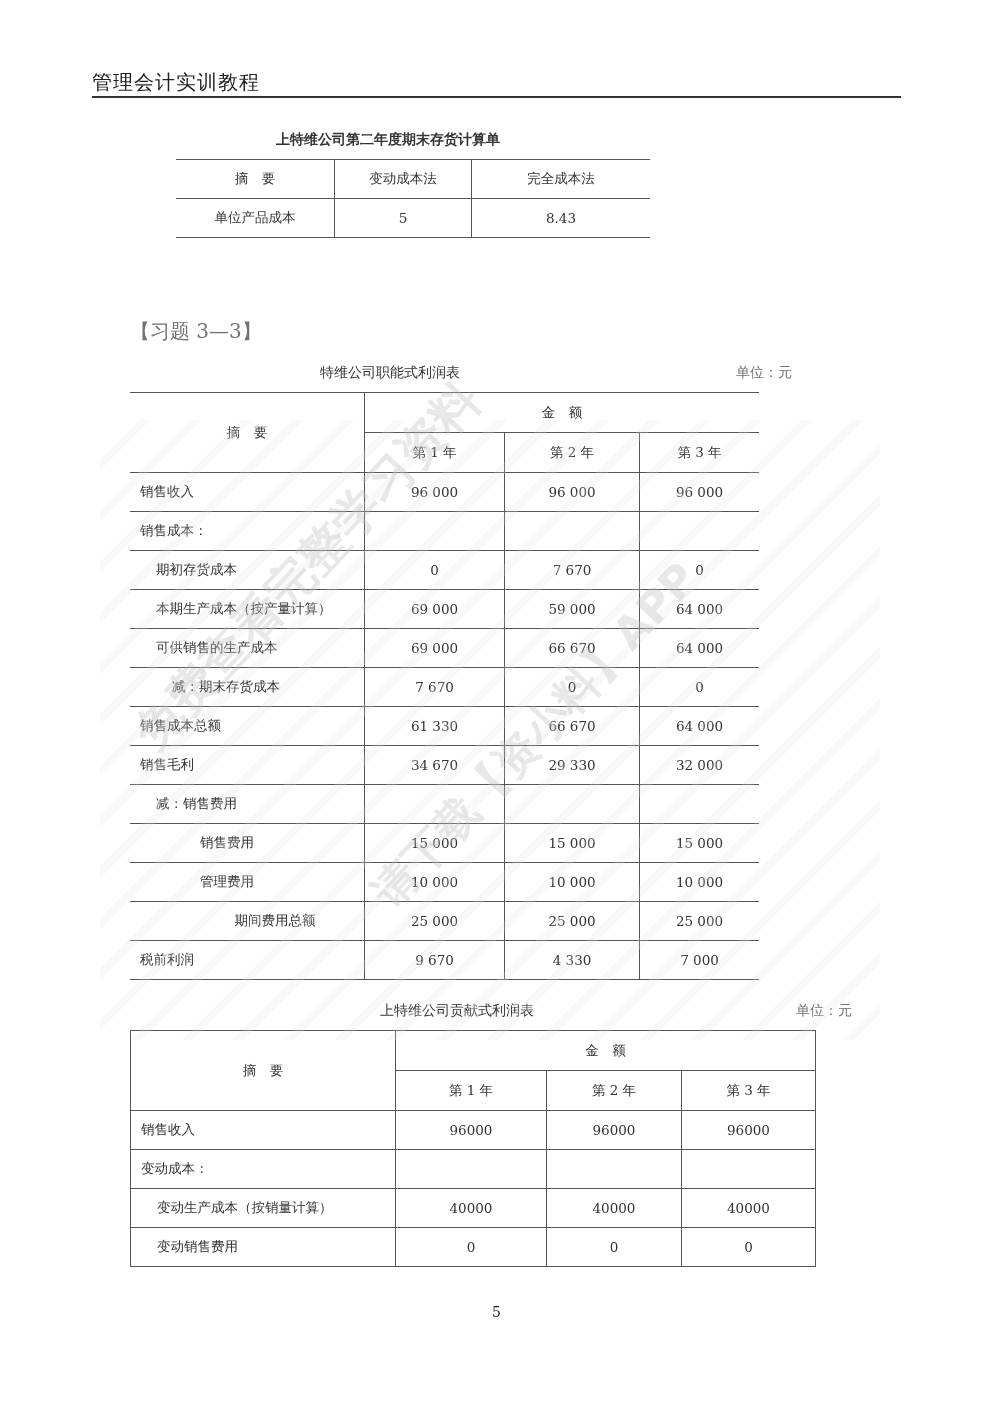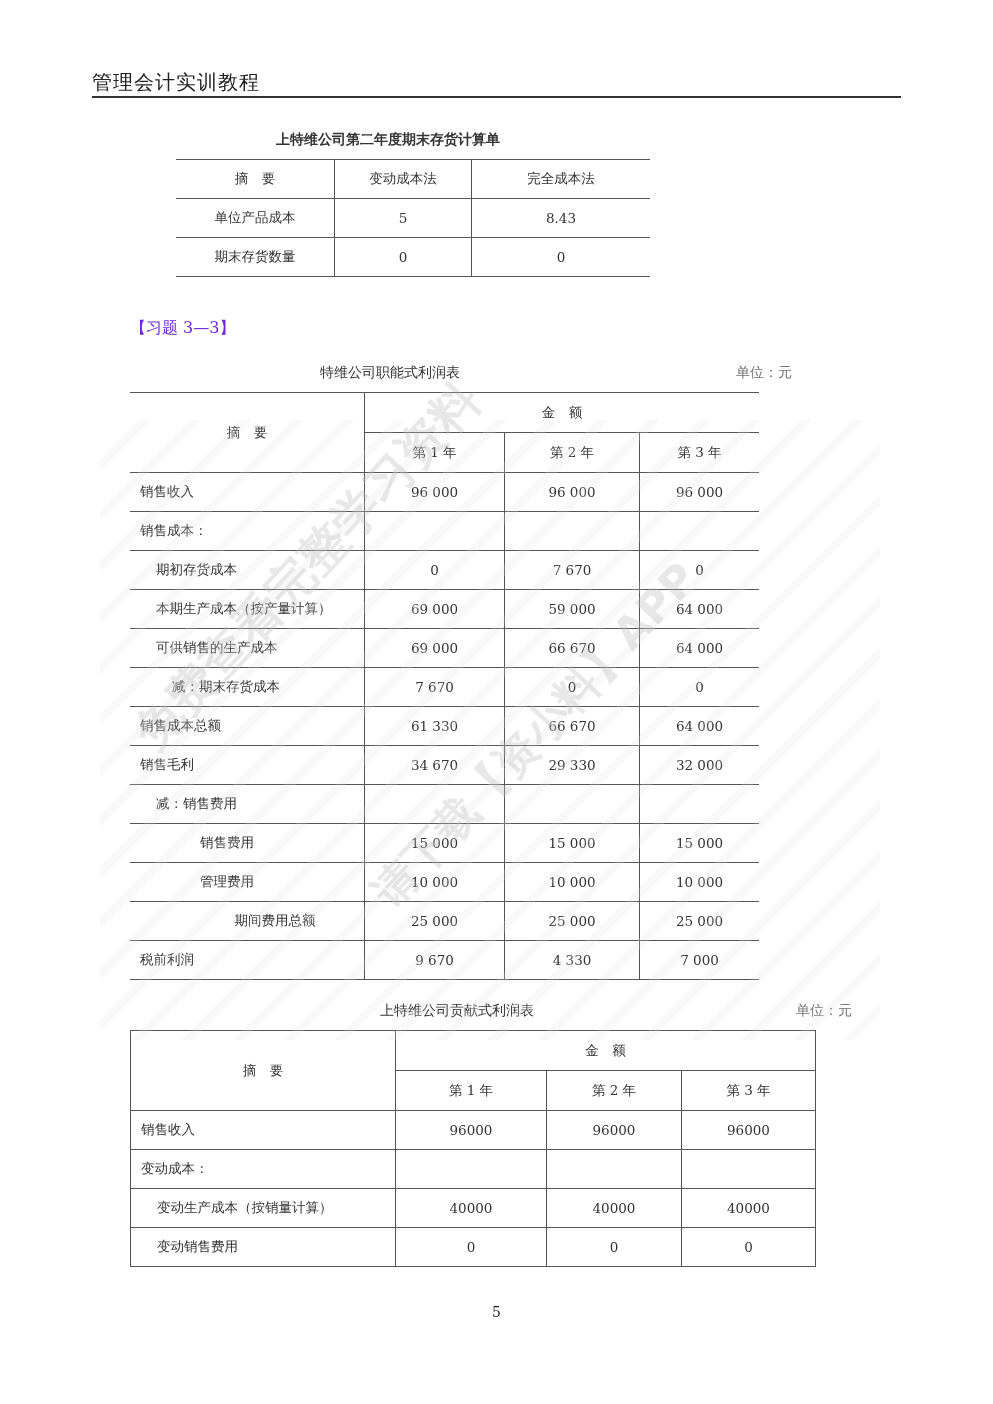--- a/index.html
+++ b/index.html
@@ -2,21 +2,21 @@
 <html><head>
 <meta charset="utf-8">
 <style>
   html, body { margin: 0; padding: 0; background: #ffffff; }
   body { width: 993px; height: 1404px; position: relative; overflow: hidden;
          font-family: "DejaVu Serif", "Liberation Serif", serif; color: #222; }
   .page-header { position: absolute; left: 92px; top: 68px; width: 809px; height: 28px;
                  font-size: 20px; letter-spacing: 1px; border-bottom: 2px solid #333; line-height: 28px; }
   .caption { position: absolute; font-size: 14px; color: #333; }
   .unit { position: absolute; font-size: 14px; color: #737373; margin-left: 48px; }
-  .exercise { position: absolute; left: 130px; top: 318px; font-size: 16px; color: #6d28d9; }
+  .exercise { position: absolute; left: 130px; top: 318px; font-size: 20px; color: #737373; }
   table { position: absolute; border-collapse: collapse; font-size: 13.5px; color: #333; }
   td, th { font-weight: normal; height: 38px; padding: 0; text-align: center; border: 1px solid #555; }
   .t1 td, .t1 th { border-left: none; border-right: none; }
   .t1 td + td, .t1 th + th { border-left: 1px solid #555; margin-left: 19px; }
   .t1 { border-top: 1.5px solid #333; border-bottom: 1.5px solid #333; }
   .t2 td:first-child, .t2 th:first-child { border-left: none; }
   .t2 td:last-child, .t2 th.last { border-right: none; }
   .t2 { border-top: 1.5px solid #333; border-bottom: 1.5px solid #333; }
   .lbl { text-align: left; padding-left: 10px; }
   .ind1 { padding-left: 26px; }
@@ -43,25 +43,20 @@
   <tbody>
       <tr>
     <th style="width:158px;">摘　要</th>
     <th style="width:136px;">变动成本法</th>
     <th>完全成本法</th>
   </tr>
   <tr>
     <td>单位产品成本</td>
     <td>5</td>
     <td>8.43</td>
-  </tr>
-  <tr>
-    <td>期末存货数量</td>
-    <td>0</td>
-    <td>0</td>
   </tr>
 </tbody>
   </table>
 
 <div class="exercise">【习题 3—3】</div>
 
 <div class="caption" style="left:320px; top:364px;">特维公司职能式利润表</div>
 <div class="unit" style="left:688px; top:364px;">单位：元</div>
 <table class="t2" style="left:130px; top:392px; width:629px;">
   <tbody>

